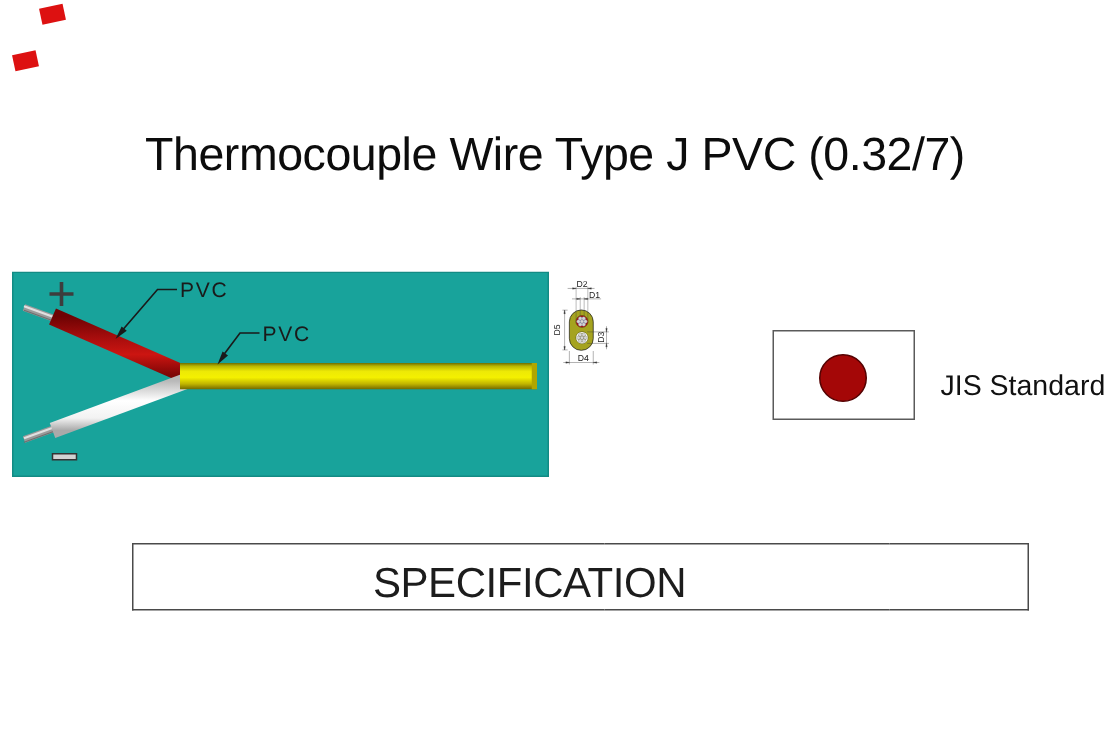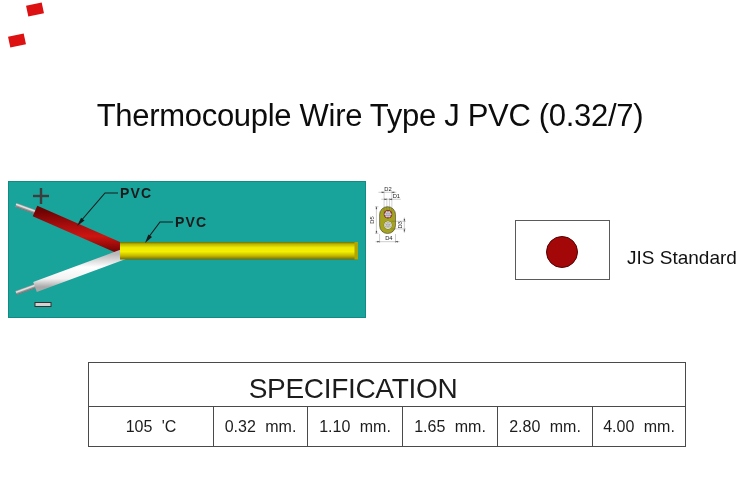--- a/index.html
+++ b/index.html
@@ -4,24 +4,24 @@
 <style>
   html,body{margin:0;padding:0;background:#ffffff;}
   .page{position:relative;width:740px;height:498px;background:#ffffff;overflow:hidden;
         font-family:"Liberation Sans","DejaVu Sans",sans-serif;color:#111;}
 
   
   .corner-mark{position:absolute;background:#dd1111;}
   .corner-mark.m1{left:27px;top:4px;width:16px;height:11px;transform:rotate(-12deg);}
   .corner-mark.m2{left:9px;top:35px;width:16px;height:11px;transform:rotate(-12deg);}
 
-  .title{position:absolute;left:0;top:97px;width:740px;margin:0;text-align:center;
+  .title{position:absolute;left:0;top:84px;width:740px;margin:0;text-align:center;
          font-size:31px;font-weight:400;letter-spacing:-0.3px;color:#0c0c0c;line-height:38px;}
 
-  .illustration{position:absolute;left:8px;top:181px;width:358px;height:137px;font-weight:bold;}
+  .illustration{position:absolute;left:8px;top:181px;width:358px;height:137px;}
   .illustration svg{display:block;}
 
   .cross-section{position:absolute;left:368px;top:128px;}
 
   svg text{font-family:"Liberation Sans","DejaVu Sans",sans-serif;fill:#1a1a1a;}
   .dim-text{font-size:20px;}
   .pvc-text{font-size:14px;letter-spacing:1.2px;}
 
   .flag{position:absolute;left:515px;top:220px;width:95px;height:60px;background:#ffffff;
         border:1px solid #5a5a5a;box-sizing:border-box;}
@@ -204,24 +204,16 @@
       <col style="width:95px">
         <col style="width:95px">
         <col style="width:93px">
     </colgroup>
     <tbody>
       <tr class="row-title">
         <td colspan="6">
           <span class="spec-title">SPECIFICATION</span>
         </td>
       </tr>
-      <tr class="row-data">
-        <td>105 'C</td>
-        <td>0.32 mm.</td>
-        <td>1.10 mm.</td>
-        <td>1.65 mm.</td>
-        <td>2.80 mm.</td>
-        <td>4.00 mm.</td>
-      </tr>
     </tbody>
   </table>
 
 </div>
 
 </body></html>

